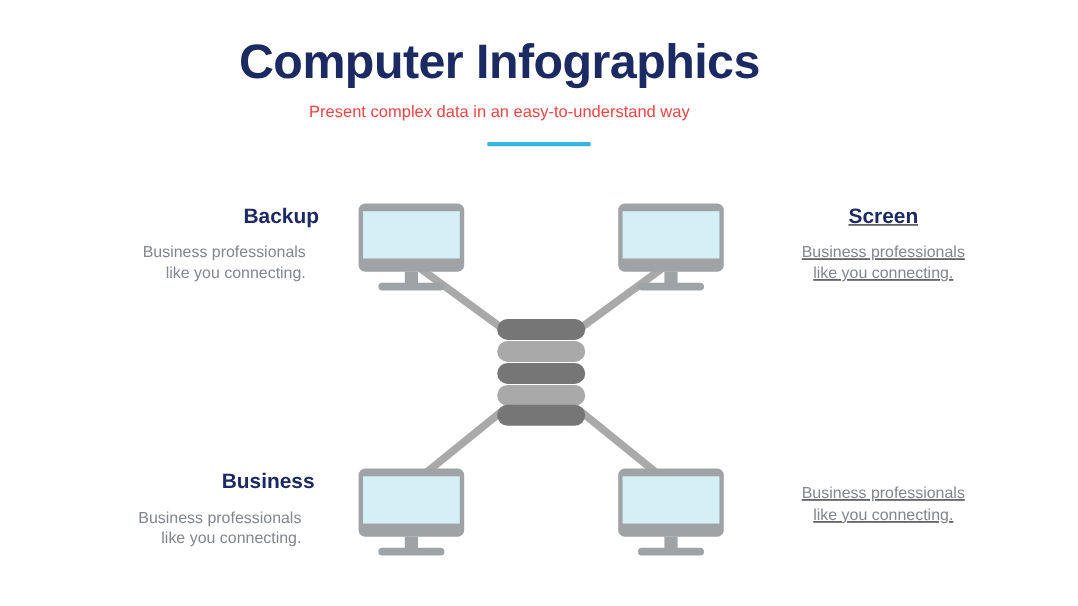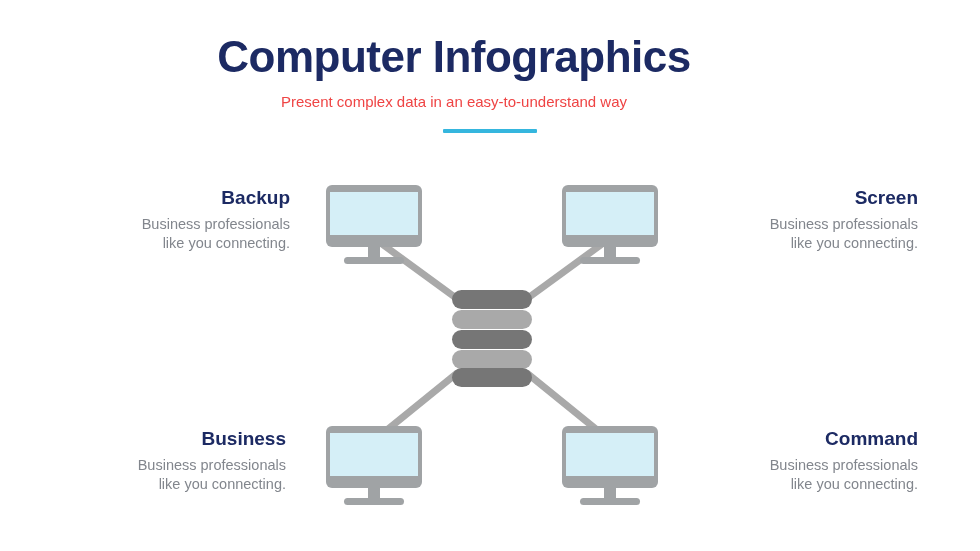--- a/index.html
+++ b/index.html
@@ -66,34 +66,34 @@
     left: 0;
     top: 0;
   }
 
   
   .label-block {
     position: absolute;
     width: 230px;
   }
   .label-block.right-align { text-align: right; }
-  .label-block.left-align  { text-align: right; }
+  .label-block.left-align  { text-align: center; text-decoration: underline; }
 
   .label-title {
     font-size: 19px;
     font-weight: bold;
     color: #1c2a63;
     margin: 0 0 6px 0;
     line-height: 1.15;
   }
   .label-desc {
     font-size: 14.5px;
     color: #82868d;
     line-height: 1.35;
-    margin: 0;
+    margin: 12px;
   }
 
   .blk-backup   { left: 60px;  top: 185px; }
   .blk-screen   { left: 688px; top: 185px; }
   .blk-hardware { left: 56px;  top: 426px; }
   .blk-command  { left: 688px; top: 426px; }
 </style>
 </head>
 <body>
 
@@ -171,21 +171,20 @@
 
     <div class="label-block right-align blk-hardware">
       <p class="label-title">Business</p>
       <p class="label-desc">
         <span>Business professionals</span><br>
         <span>like you connecting.</span>
       </p>
     </div>
 
     <div class="label-block left-align blk-command">
-      <p class="label-title">Command</p>
       <p class="label-desc">
         <span>Business professionals</span><br>
         <span>like you connecting.</span>
       </p>
     </div>
 
   </div>
 </div>
 
 </body></html>

